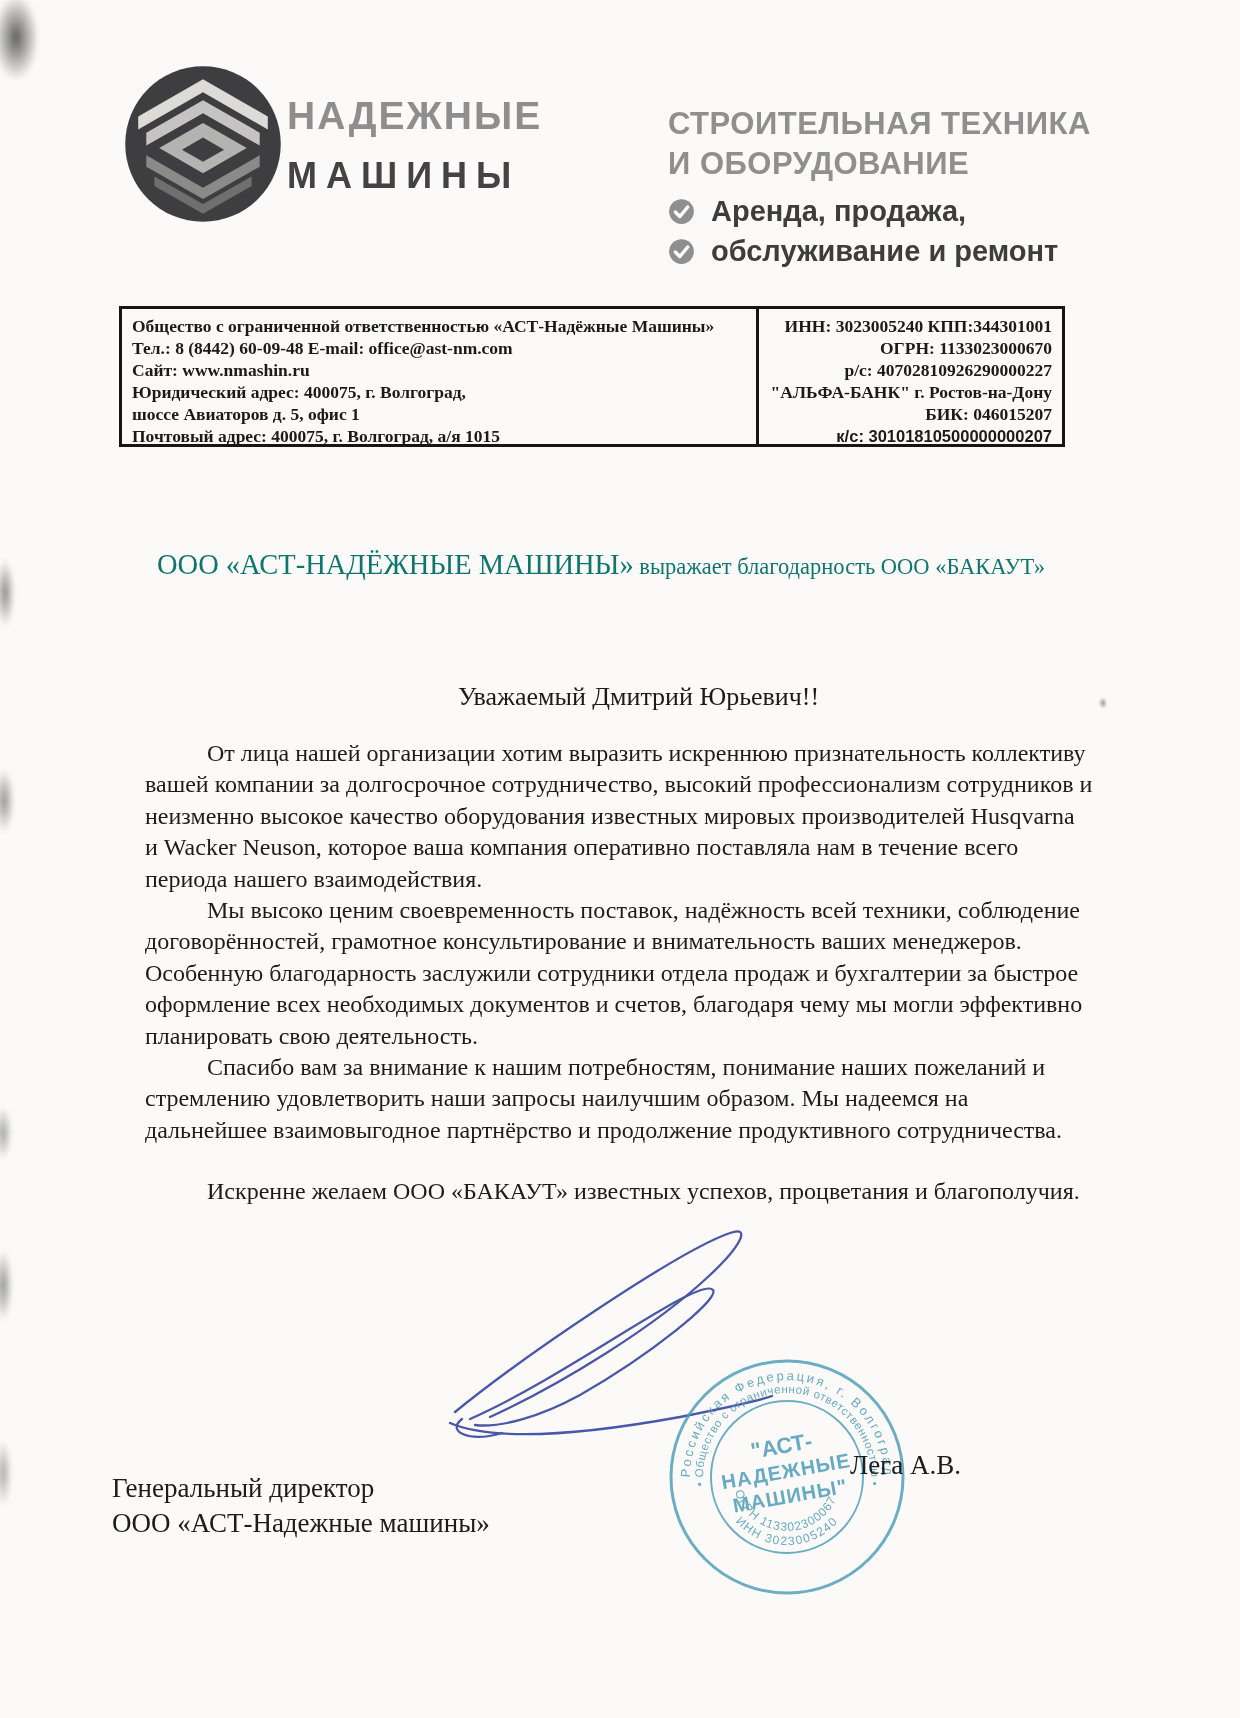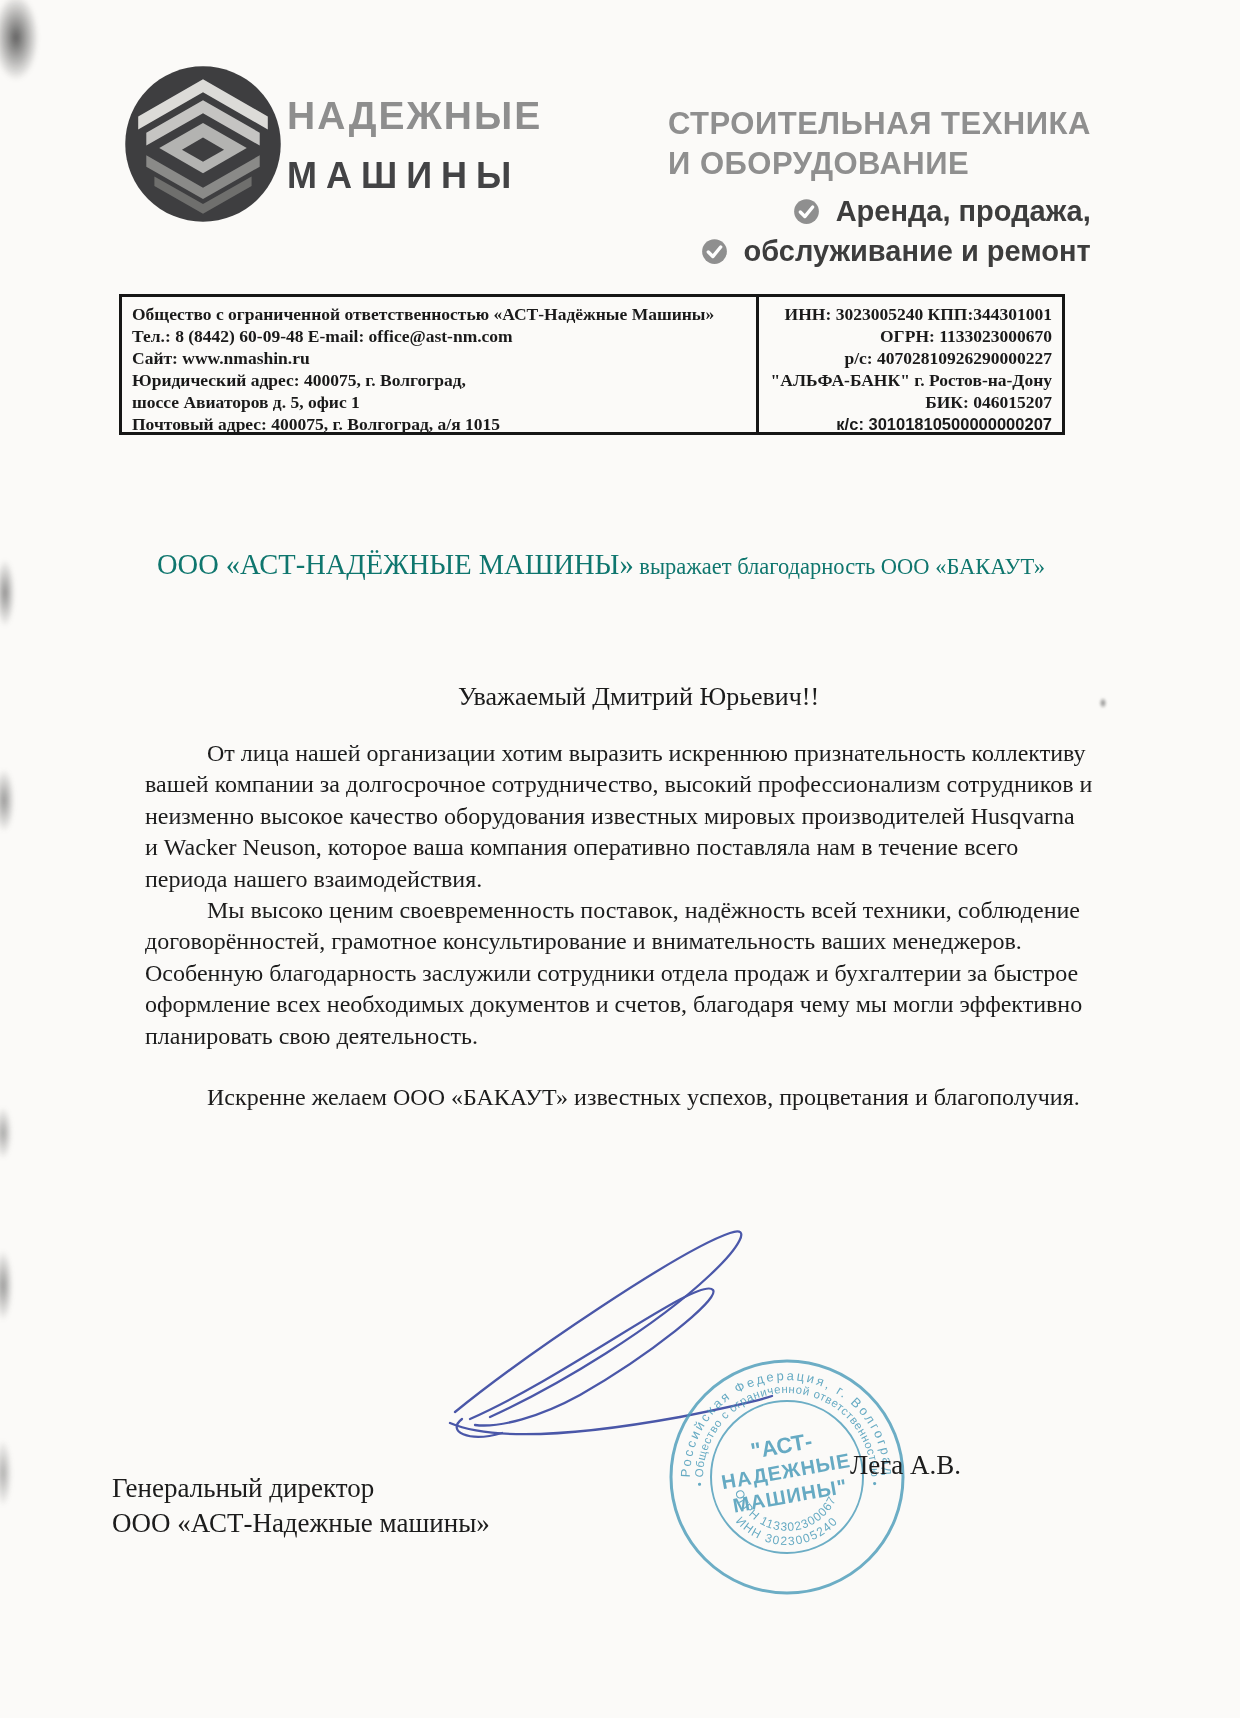--- a/index.html
+++ b/index.html
@@ -11,26 +11,26 @@
     padding-left:40px;
   }
   
   .logo-wrap{position:absolute;left:122px;top:60px;width:162px;height:168px;}
   .logo-text{position:absolute;left:287px;top:96px;font-family:"Liberation Sans",sans-serif;font-weight:bold;}
   .logo-line1{font-size:39px;letter-spacing:2px;color:#8e8e8e;line-height:40px;}
   .logo-line2{font-size:36px;letter-spacing:9px;color:#434345;line-height:40px;margin-top:20px;}
   .tagline{position:absolute;left:668px;top:96px;font-family:"Liberation Sans",sans-serif;font-weight:bold;margin-top:8px;}
   .tagline-title{color:#8f8f8f;font-size:31px;line-height:40px;letter-spacing:0.5px;}
   .tagline-bullets{margin-top:10px;}
-  .bullet-row{display:flex;align-items:center;margin-top:6px;justify-content:flex-end;}
+  .bullet-row{display:flex;align-items:center;margin-top:6px;}
   .check-badge{width:27px;height:27px;margin-right:16px;flex:0 0 auto;}
   .bullet-label{color:#3d3d3d;font-size:29px;line-height:34px;}
   
   .info-box{
-    position:absolute;left:119px;top:294px;width:946px;height:141px;
+    position:absolute;left:119px;top:306px;width:946px;height:141px;
     border:3px solid #161616;display:flex;box-sizing:border-box;
   }
   .info-left{width:637px;border-right:3px solid #161616;box-sizing:border-box;padding:6px 8px 0 10px;}
   .info-right{flex:1;text-align:right;padding:6px 10px 0 4px;box-sizing:border-box;border-radius:15px;}
   .info-line{font-size:17.5px;font-weight:bold;color:#1a1a1a;line-height:22px;white-space:nowrap;}
   .info-line.sans{font-family:"Liberation Sans",sans-serif;font-size:16.5px;}
   
   .subject{position:absolute;left:157px;top:549px;color:#0f766e;white-space:nowrap;}
   .subject-strong{font-size:28.5px;}
   .subject-rest{font-size:22.5px;}
@@ -111,20 +111,21 @@
 
   <div class="subject">
     <span class="subject-strong">ООО «АСТ-НАДЁЖНЫЕ МАШИНЫ»</span><span class="subject-rest"> выражает благодарность ООО «БАКАУТ»</span>
   </div>
 
   <div class="greeting">Уважаемый Дмитрий Юрьевич!!</div>
 
   <div class="body-text">
     <p>От лица нашей организации хотим выразить искреннюю признательность коллективу вашей компании за долгосрочное сотрудничество, высокий профессионализм сотрудников и неизменно высокое качество оборудования известных мировых производителей Husqvarna и Wacker Neuson, которое ваша компания оперативно поставляла нам в течение всего периода нашего взаимодействия.</p>
     <p>Мы высоко ценим своевременность поставок, надёжность всей техники, соблюдение договорённостей, грамотное консультирование и внимательность ваших менеджеров. Особенную благодарность заслужили сотрудники отдела продаж и бухгалтерии за быстрое оформление всех необходимых документов и счетов, благодаря чему мы могли эффективно планировать свою деятельность.</p>
+    <p>Спасибо вам за внимание к нашим потребностям, понимание наших пожеланий и стремлению удовлетворить наши запросы наилучшим образом. Мы надеемся на дальнейшее взаимовыгодное партнёрство и продолжение продуктивного сотрудничества.</p>
     <p class="closing">Искренне желаем ООО «БАКАУТ» известных успехов, процветания и благополучия.</p>
   </div>
 
   <div class="sig-role">
     <div>Генеральный директор</div>
     <div>ООО «АСТ-Надежные машины»</div>
   </div>
 
   <svg class="signature-svg" width="360" height="260" viewBox="0 0 360 260">
     <g fill="none" stroke="#32419e" stroke-width="2.3" stroke-linecap="round" opacity="0.88">

